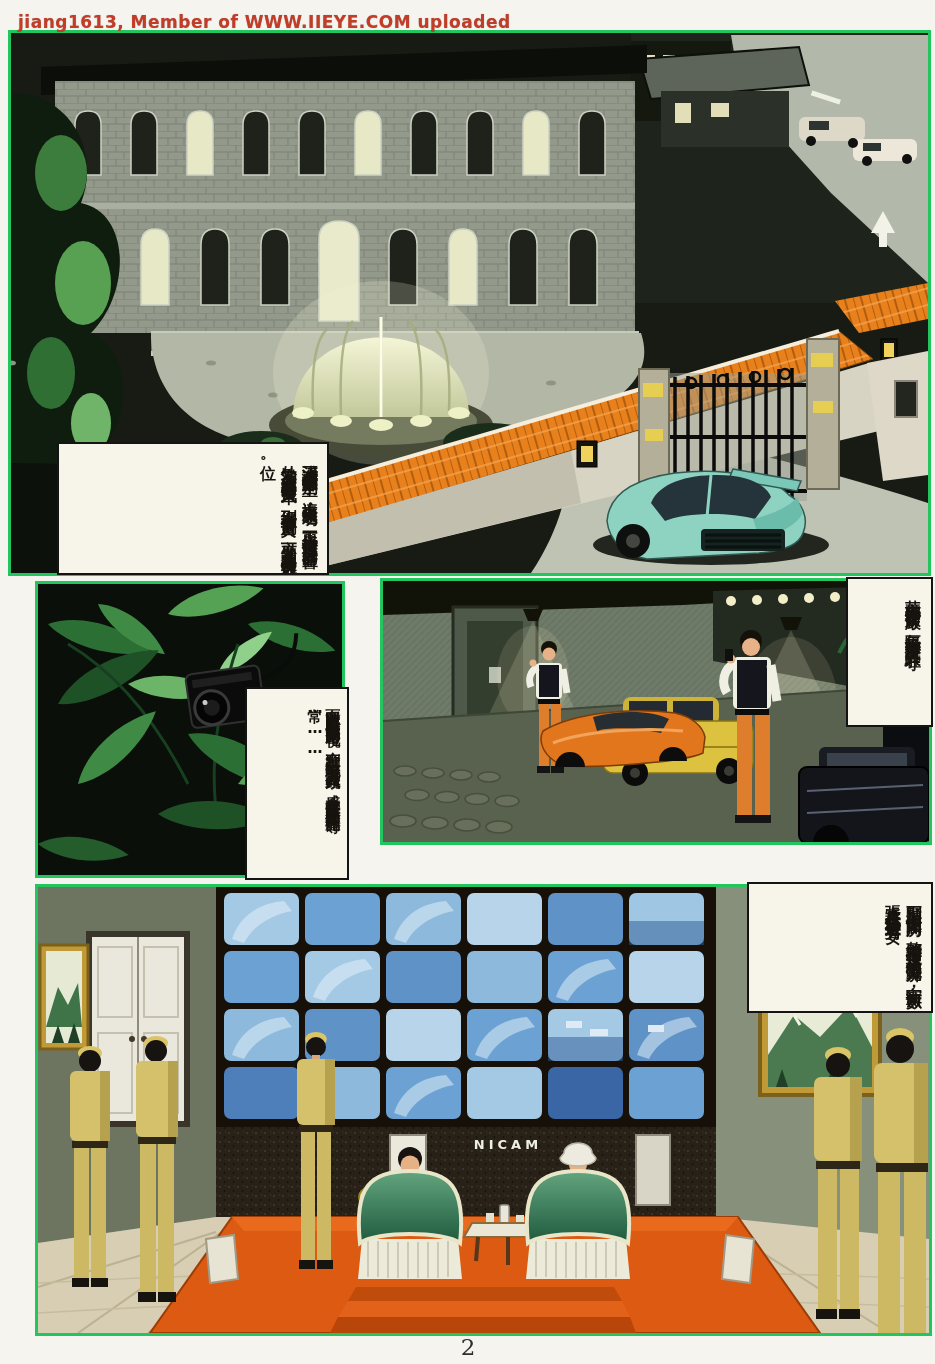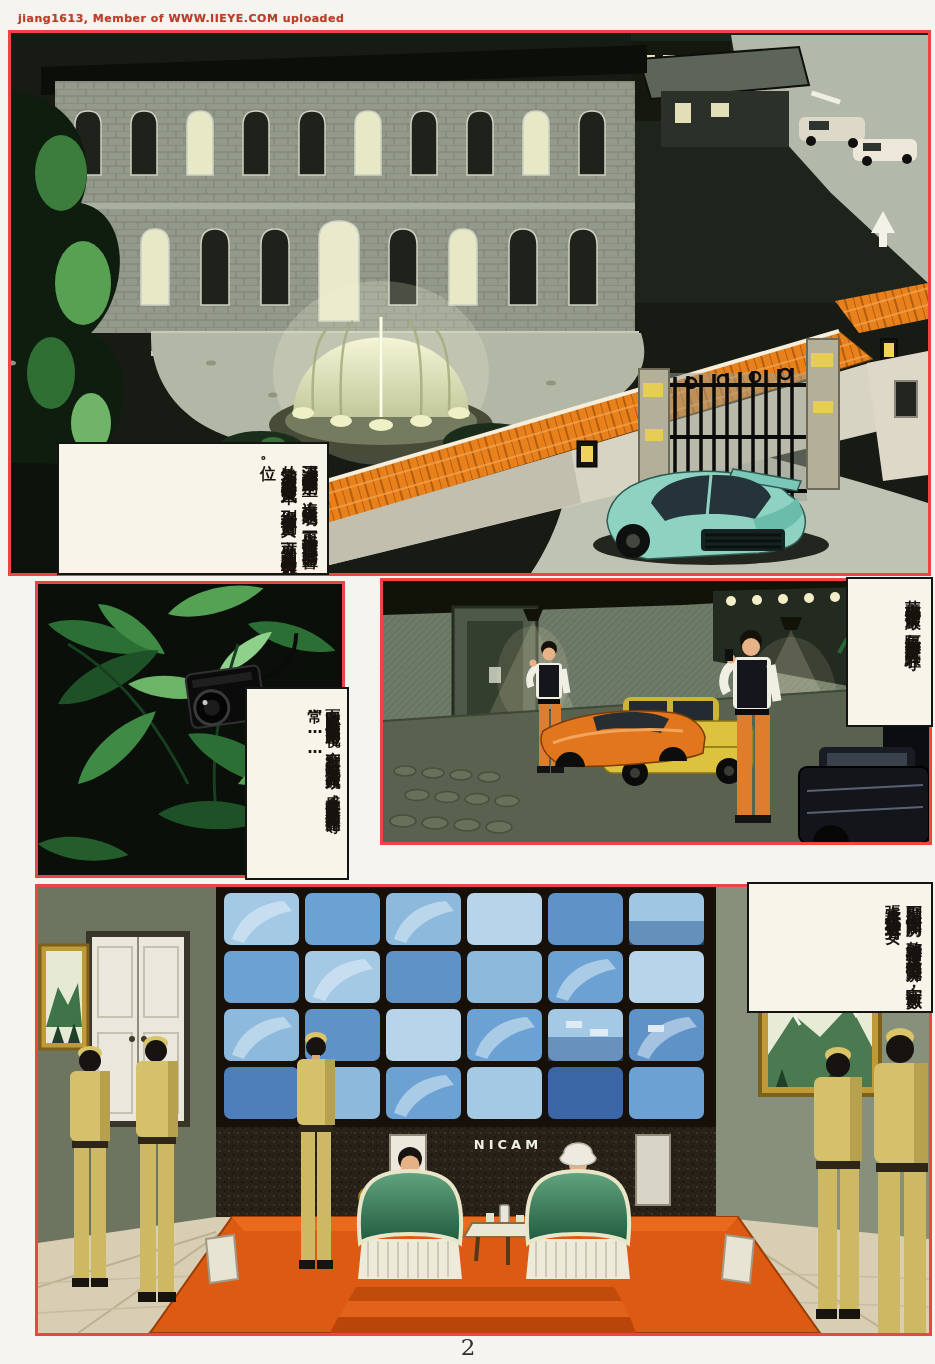--- a/index.html
+++ b/index.html
@@ -3,25 +3,25 @@
 <meta charset="utf-8">
 <style>
   html,body { margin:0; padding:0; background:#e8e6e0; }
   .page {
     position:relative; width:935px; height:1364px; margin:0 auto;
     background:#f6f4ee; overflow:hidden;
     font-family:"DejaVu Sans", sans-serif;
   }
   .watermark {
     position:absolute; left:18px; top:12px; z-index:30;
-    color:#c23c28; font-size:11px; letter-spacing:.5px; font-weight:bold;
+    color:#c23c28; font-size:17px; letter-spacing:.5px; font-weight:bold;
     text-shadow:0 0 1px rgba(0,0,0,.35);
   }
   .panel {
-    position:absolute; border:3px solid #ef4444; box-sizing:border-box;
+    position:absolute; border:3px solid #22c55e; box-sizing:border-box;
     background:#0d110c; overflow:hidden;
   }
   .panel svg { display:block; width:100%; height:100%; }
   .panel-mansion { left:8px;  top:30px;  width:923px; height:546px; }
   .panel-foliage { left:35px; top:581px; width:310px; height:297px; }
   .panel-guards  { left:380px; top:578px; width:552px; height:267px; }
   .panel-control { left:35px; top:884px; width:897px; height:452px; }
   .caption {
     position:absolute; z-index:20; background:#f7f4ea; border:2px solid #141414;
     box-sizing:border-box; writing-mode:vertical-rl; text-orientation:upright;

